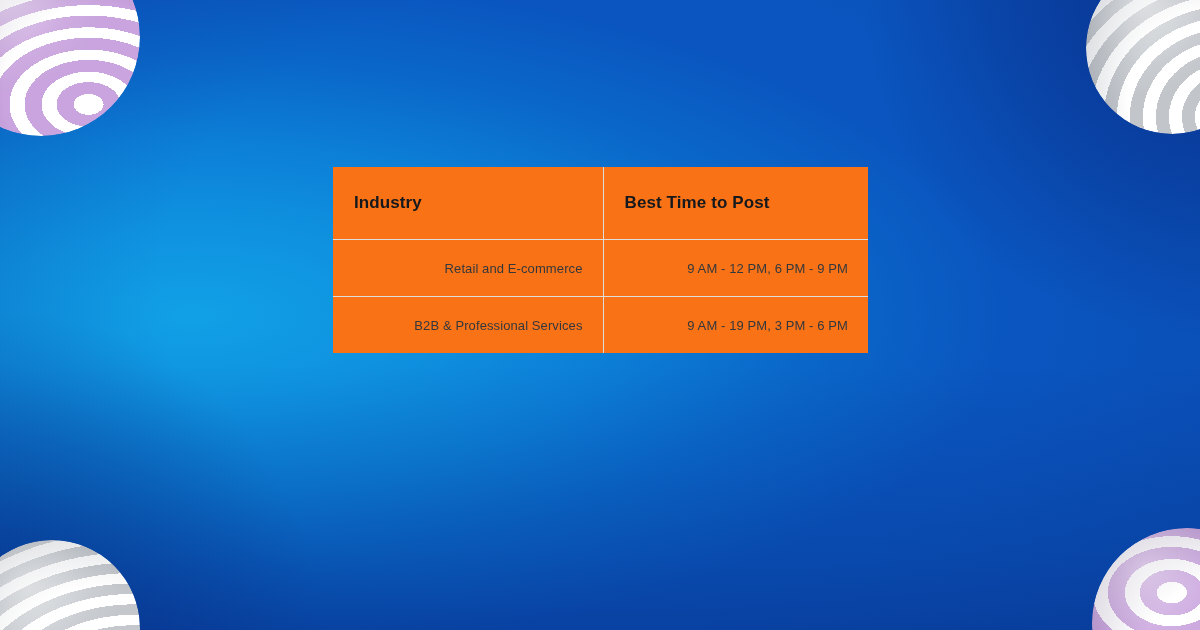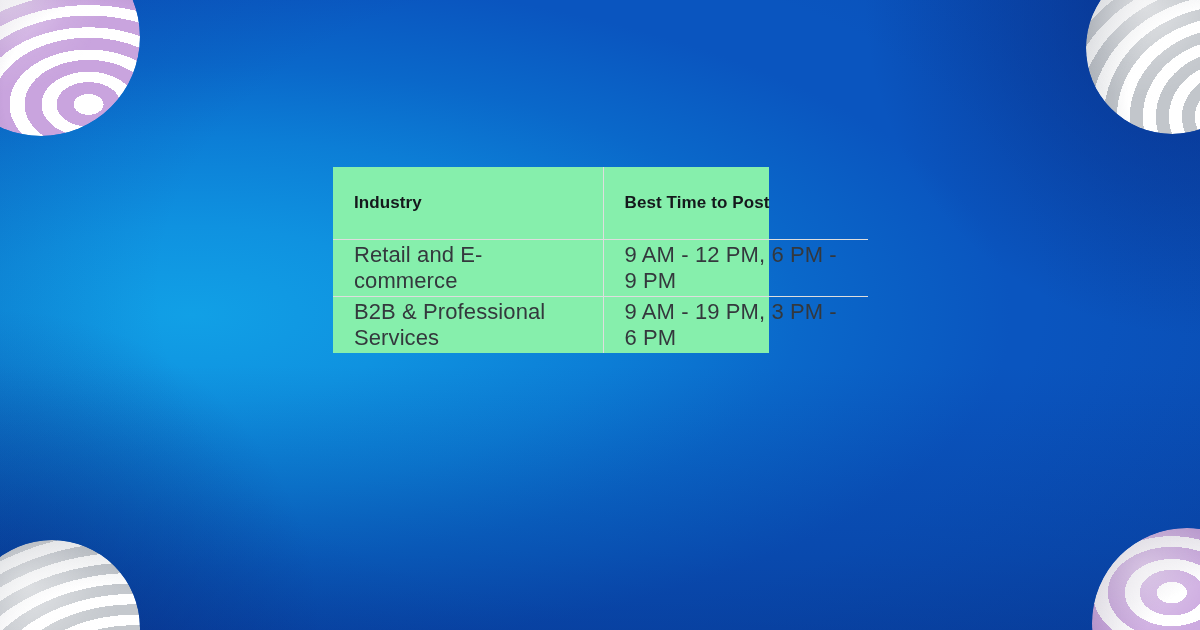--- a/index.html
+++ b/index.html
@@ -184,22 +184,22 @@
         rgba(40,20,70,0.00) 48%,
         rgba(40,20,70,0.22) 86%,
         rgba(30,14,56,0.38) 100%);
   }
 
   
   #table-card {
     position: absolute;
     left: 333px;
     top: 167px;
-    width: 436px;
-    background: #86efac;
+    width: 535px;
+    background: #f97316;
   }
   table.data-table {
     width: 100%;
     border-collapse: collapse;
     table-layout: fixed;
   }
   table.data-table col.col-industry { width: 270px; }
   table.data-table col.col-time     { width: 265px; }
 
   table.data-table th,
@@ -221,24 +221,25 @@
 
   table.data-table thead th {
     height: 72px;
     font-size: 17px;
     font-weight: bold;
     color: #15181c;
     letter-spacing: 0.1px;
   }
   table.data-table tbody td {
     height: 56px;
-    font-size: 22px;
+    font-size: 13px;
     font-weight: normal;
     color: #34383d;
     letter-spacing: 0.1px;
+    text-align: right;
   }
 </style>
 </head>
 <body>
 
 <div id="canvas">
 
   <div class="bg-base"></div>
   <div class="bg-vignette"></div>
   <div class="bg-corner-tr"></div>

